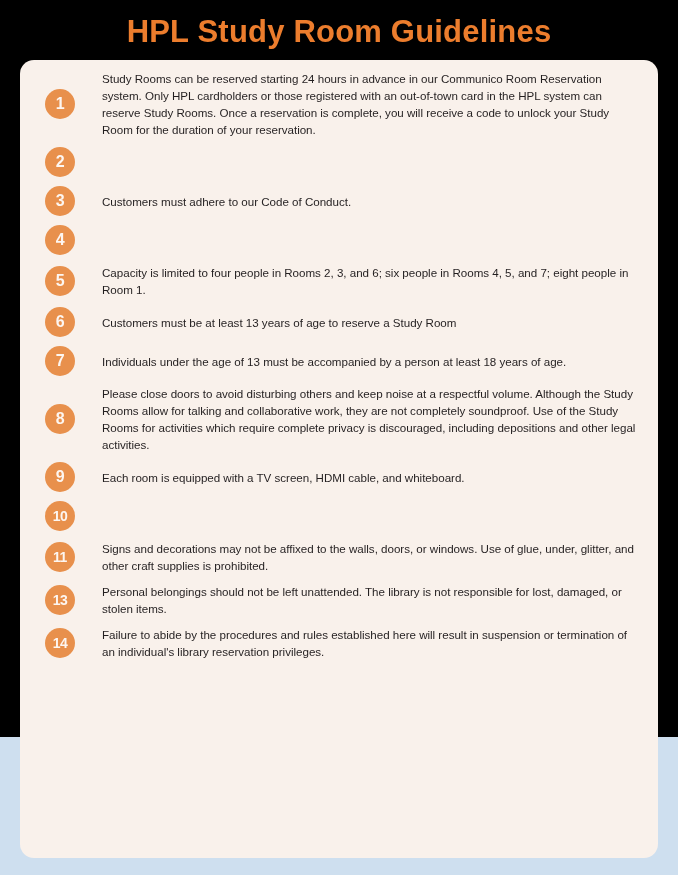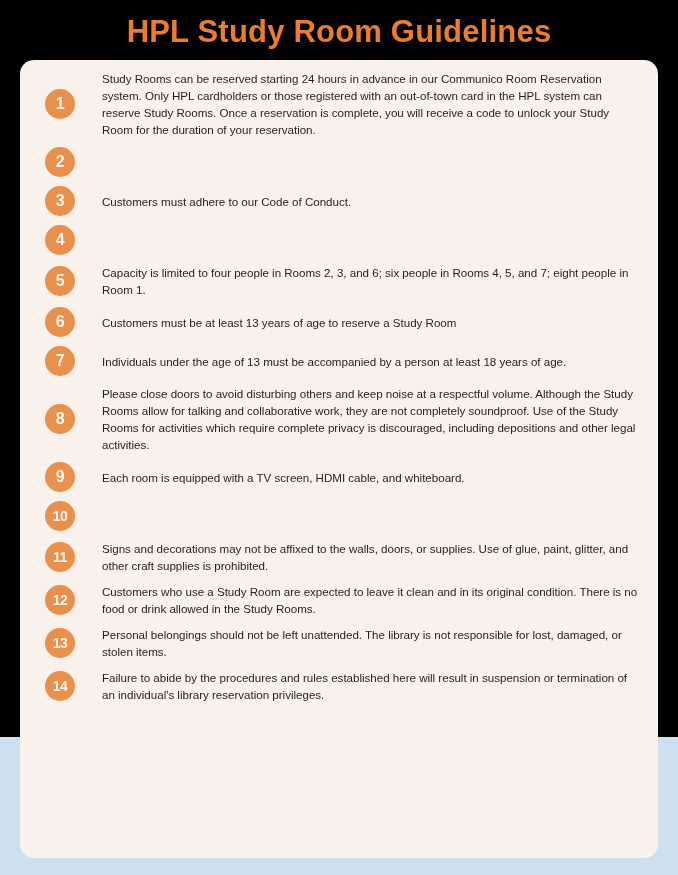--- a/index.html
+++ b/index.html
@@ -134,25 +134,21 @@
         </li>
         <li class="guideline-item">
           <span class="badge">9</span>
           <span class="item-text">Each room is equipped with a TV screen, HDMI cable, and whiteboard.</span>
         </li>
         <li class="guideline-item">
           <span class="badge two-digit">10</span>
         </li>
         <li class="guideline-item">
           <span class="badge two-digit">11</span>
-          <span class="item-text">Signs and decorations may not be affixed to the walls, doors, or supplies. Use of glue, paint, glitter, and other craft supplies is prohibited.</span>
-        </li>
-        <li class="guideline-item">
-          <span class="badge two-digit">12</span>
-          <span class="item-text">Customers who use a Study Room are expected to leave it clean and in its original condition. There is no food or drink allowed in the Study Rooms.</span>
+          <span class="item-text">Signs and decorations may not be affixed to the walls, doors, or windows. Use of glue, under, glitter, and other craft supplies is prohibited.</span>
         </li>
         <li class="guideline-item">
           <span class="badge two-digit">13</span>
           <span class="item-text">Personal belongings should not be left unattended. The library is not responsible for lost, damaged, or stolen items.</span>
         </li>
         <li class="guideline-item">
           <span class="badge two-digit">14</span>
           <span class="item-text">Failure to abide by the procedures and rules established here will result in suspension or termination of an individual's library reservation privileges.</span>
         </li>
       </ul>

